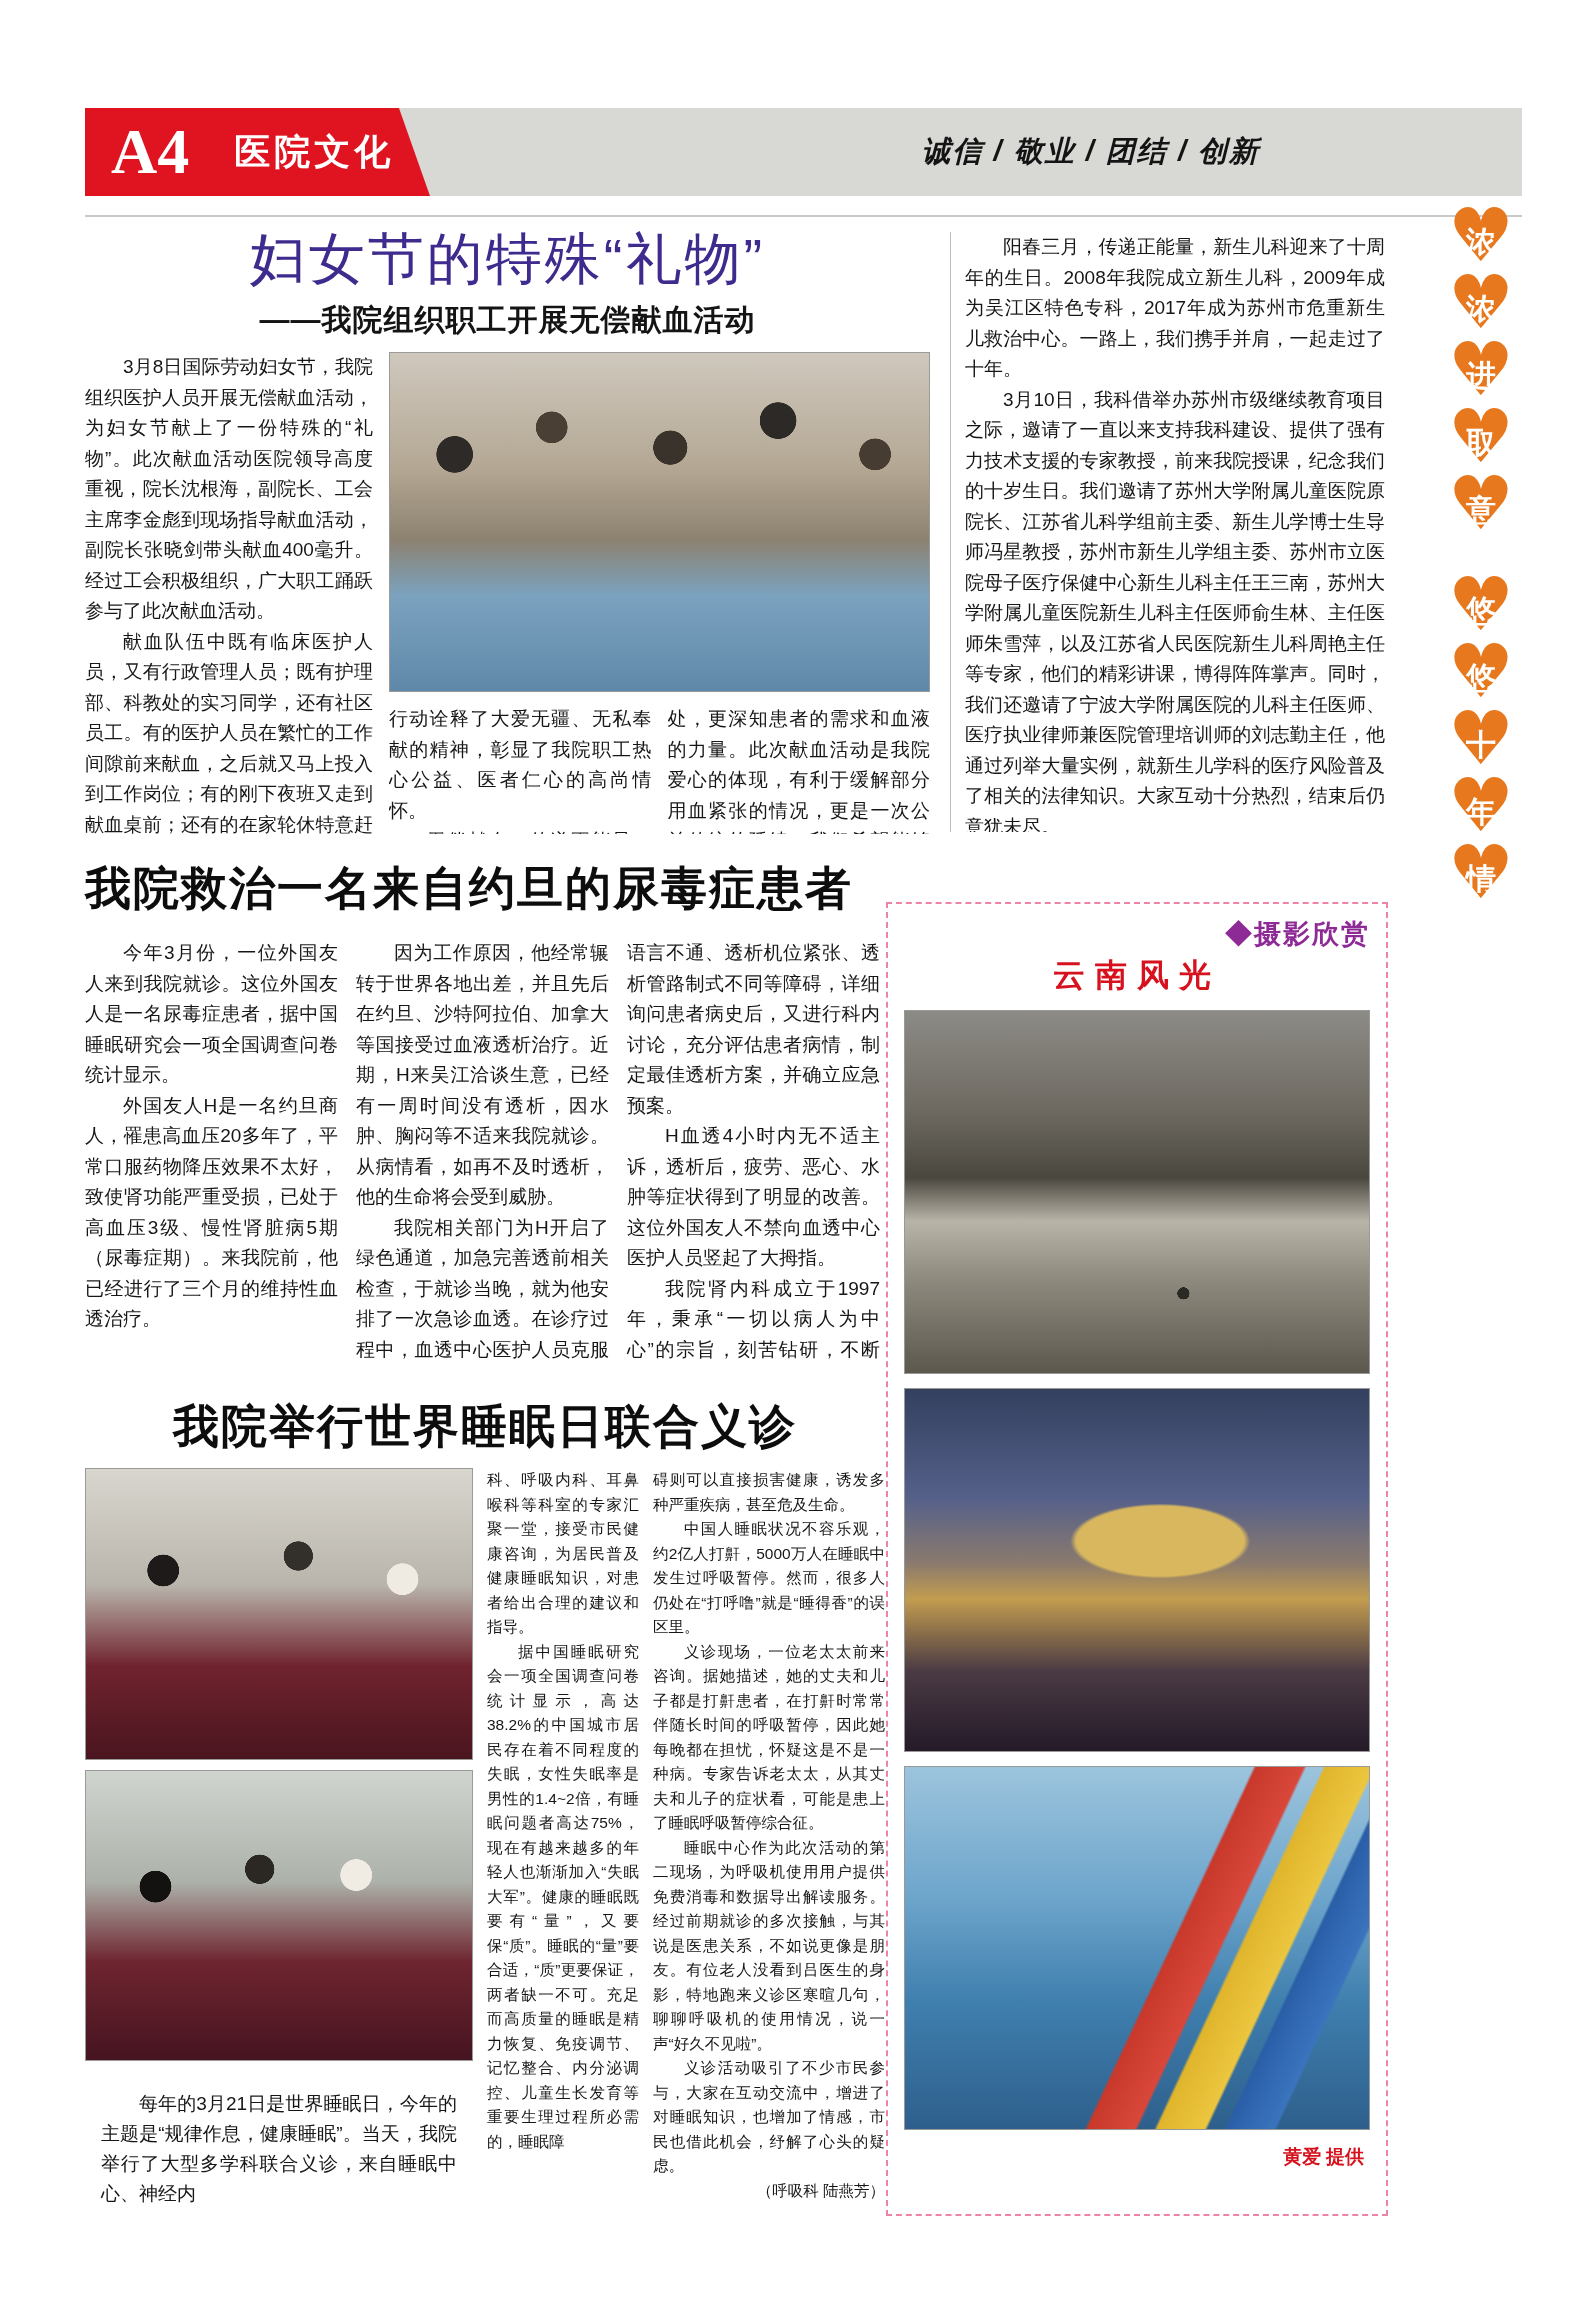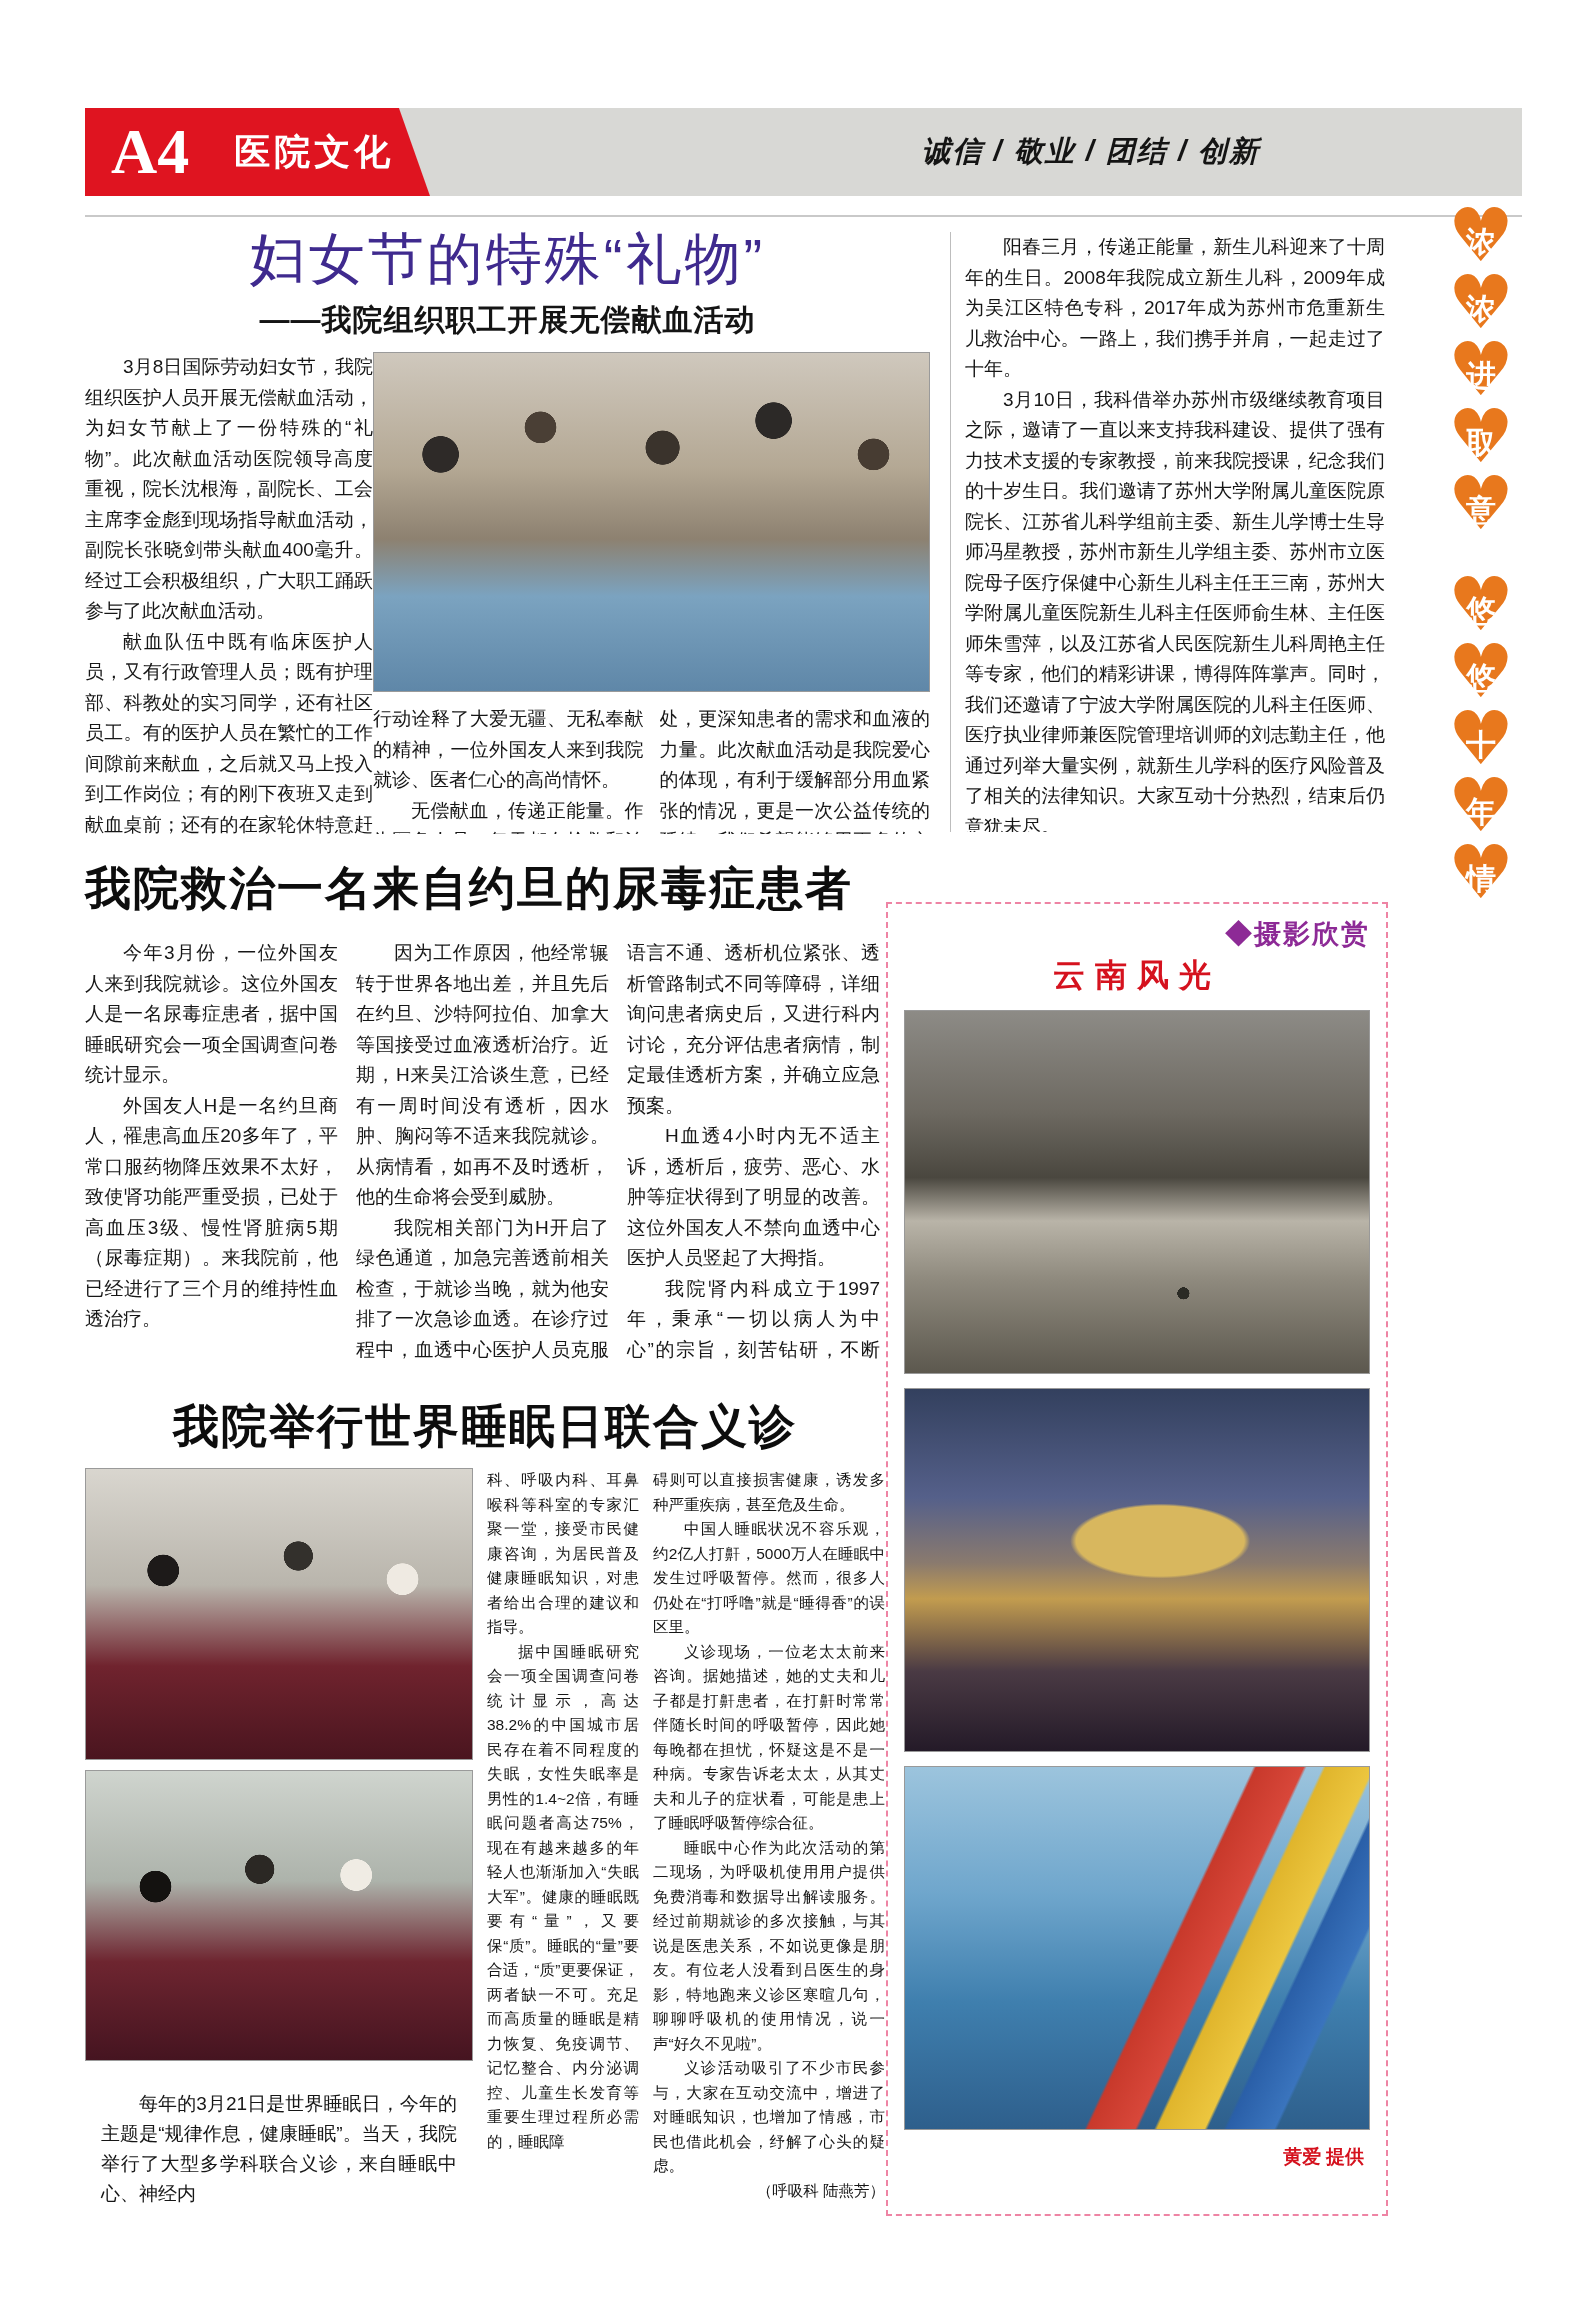--- a/index.html
+++ b/index.html
@@ -21,21 +21,21 @@
   .body-txt{font-size:19px;line-height:30.5px;text-align:justify;}
   .body-txt p{margin:0;text-indent:2em;}
   .body-txt p.noind{text-indent:0;}
 
   
   .a1-title{position:absolute;left:85px;top:222px;width:845px;text-align:center;
             color:#3f2a8e;font-size:56px;font-weight:normal;letter-spacing:3px;
             font-family:"Liberation Sans",sans-serif;}
   .a1-sub{position:absolute;left:85px;top:300px;width:845px;text-align:center;
           font-size:30px;font-weight:bold;color:#141414;letter-spacing:1px;}
-  .a1-body{position:absolute;left:85px;top:352px;width:845px;height:482px;display:flex;overflow:hidden;}
+  .a1-body{position:absolute;left:85px;top:352px;width:845px;height:482px;display:flex;gap:16px;overflow:hidden;}
   .a1-col1{width:288px;flex:0 0 288px;overflow:hidden;}
   .a1-right{flex:1;display:flex;flex-direction:column;}
   .a1-photo{height:338px;border:1px solid #9a9a9a;
      background:
        radial-gradient(circle 30px at 12% 30%,#2e2a28 60%,rgba(0,0,0,0) 62%),
        radial-gradient(circle 26px at 30% 22%,#4a3f35 60%,rgba(0,0,0,0) 62%),
        radial-gradient(circle 28px at 52% 28%,#3a332c 60%,rgba(0,0,0,0) 62%),
        radial-gradient(circle 30px at 72% 20%,#2c2927 60%,rgba(0,0,0,0) 62%),
        radial-gradient(circle 26px at 90% 30%,#473c32 60%,rgba(0,0,0,0) 62%),
        linear-gradient(180deg,#cfc8bd 0%,#b4a894 34%,#8d8170 55%,#7ba3c0 72%,#5f87a8 100%);}
@@ -131,21 +131,21 @@
   <div class="a1-body">
     <div class="a1-col1 body-txt">
       <p>3月8日国际劳动妇女节，我院组织医护人员开展无偿献血活动，为妇女节献上了一份特殊的“礼物”。此次献血活动医院领导高度重视，院长沈根海，副院长、工会主席李金彪到现场指导献血活动，副院长张晓剑带头献血400毫升。经过工会积极组织，广大职工踊跃参与了此次献血活动。</p>
       <p>献血队伍中既有临床医护人员，又有行政管理人员；既有护理部、科教处的实习同学，还有社区员工。有的医护人员在繁忙的工作间隙前来献血，之后就又马上投入到工作岗位；有的刚下夜班又走到献血桌前；还有的在家轮休特意赶来参与。在献血队伍中，医院的女同胞们更是热情高涨，她们以献血的方式来庆祝属于自己的节日。</p>
 
     </div>
     <div class="a1-right">
       <div class="a1-photo"></div>
       <div class="a1-cols">
         <div class="body-txt">
-          <p class="noind">行动诠释了大爱无疆、无私奉献的精神，一位外国友人来到我院就诊、医者仁心的高尚情怀。</p>
+          <p class="noind">行动诠释了大爱无疆、无私奉献的精神，彰显了我院职工热心公益、医者仁心的高尚情怀。</p>
           <p>无偿献血，传递正能量。作为医务人员，每天都在抢救和治疗患者，能够深切理解急救时缺血的难</p>
         </div>
         <div class="body-txt">
           <p class="noind">处，更深知患者的需求和血液的力量。此次献血活动是我院爱心的体现，有利于缓解部分用血紧张的情况，更是一次公益传统的延续，我们希望能够用更多的实际行动为社会传递爱心和力量。</p>
 
         </div>
       </div>
     </div>
   </div>
 

